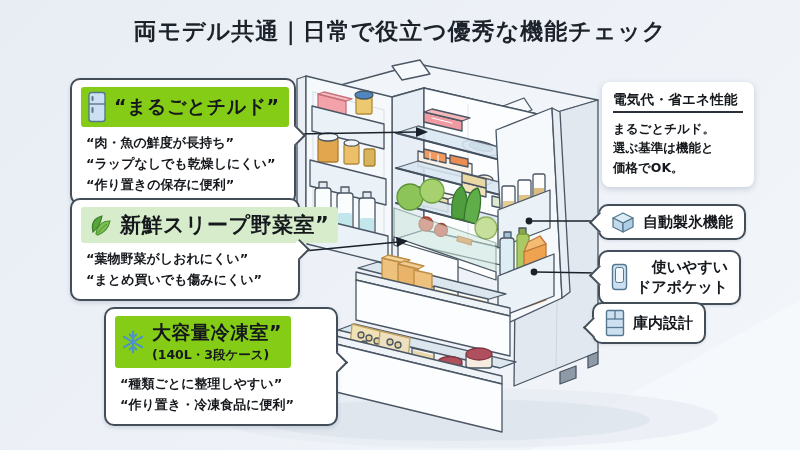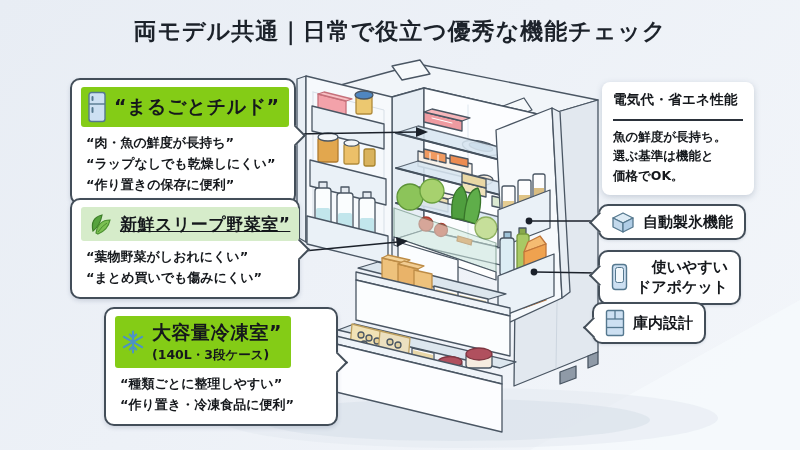--- a/index.html
+++ b/index.html
@@ -24,38 +24,38 @@
   }
   .fbox1 { left:70px;  top:78px;  width:226px; }
   .fbox2 { left:70px;  top:198px; width:230px; }
   .fbox3 { left:72px;  top:307px; width:234px;margin-left:32px; }
 
   .hl { display:flex; align-items:center; gap:7px; width:fit-content;
         padding:4px 9px 4px 6px; border-radius:3px; }
   .hl-blue  { background:#84cc16; }
   .hl-green { background:#d6ecca; }
   .heading  { font-size:19px; font-weight:bold; letter-spacing:.5px; white-space:nowrap; }
-  .heading-sm { font-size:17px;text-decoration:underline; }
+  .heading-sm { font-size:21px; }
   .subheading { font-size:12.5px; font-weight:bold; margin-top:1px; }
   .bullets { margin:6px 0 0 5px; font-size:13px; font-weight:bold; line-height:1.6; }
   .bullet  { white-space:nowrap; }
 
   .tail { position:absolute; width:13px; height:13px; background:#fff; }
   .tail-r { right:-8.5px; border-top:2.5px solid #434e59; border-right:2.5px solid #434e59;
             transform:rotate(45deg); }
   .tail-l { left:-8.5px;  border-left:2px solid #434e59; border-bottom:2px solid #434e59;
             transform:rotate(45deg); }
 
   .info-card {
     position:absolute; left:602px; top:82px; width:152px; background:#fff;
     border-radius:8px; padding:9px 11px 10px; box-shadow:0 2px 6px rgba(70,90,120,.25);
     box-sizing:border-box;
   }
   .card-title { font-size:13.5px; font-weight:bold; letter-spacing:.3px; white-space:nowrap;
-    padding-bottom:10px; border-bottom:2px solid #2b313a; margin-bottom:6px; }
+    padding-bottom:2px; border-bottom:2px solid #2b313a; margin-bottom:6px; }
   .card-line  { font-size:12.5px; font-weight:bold; line-height:1.55; white-space:nowrap; }
 
   .callout {
     position:absolute; display:flex; align-items:center; gap:8px; background:#fff;
     border:2px solid #434e59; border-radius:10px; padding:5px 11px;
     box-shadow:0 1px 3px rgba(60,80,110,.15);
   }
   .co1 { left:598px; top:204px; }
   .co2 { left:598px; top:250px; }
   .co3 { left:592px; top:302px; }
@@ -296,21 +296,21 @@
     </div>
     <div class="bullets">
       <div class="bullet">“種類ごとに整理しやすい”</div>
       <div class="bullet">“作り置き・冷凍食品に便利”</div>
     </div>
     <div class="tail tail-r" style="top:46px"></div>
   </div>
 
   <div class="info-card">
     <div class="card-title">電気代・省エネ性能</div>
-    <div class="card-line">魚の鮮度が長持ち。</div>
+    <div class="card-line">まるごとチルド。</div>
     <div class="card-line">選ぶ基準は機能と</div>
     <div class="card-line">価格でOK。</div>
   </div>
 
   <div class="callout co1">
     <span class="c-icon">
       <svg width="24" height="22" viewBox="0 0 24 22">
         <g stroke="#55788f" stroke-width="1.3" stroke-linejoin="round">
           <polygon points="2,7 12,2 22,7 12,12" fill="#ddebf5"></polygon>
           <polygon points="2,7 12,12 12,21 2,16" fill="#c3d9ec"></polygon>

